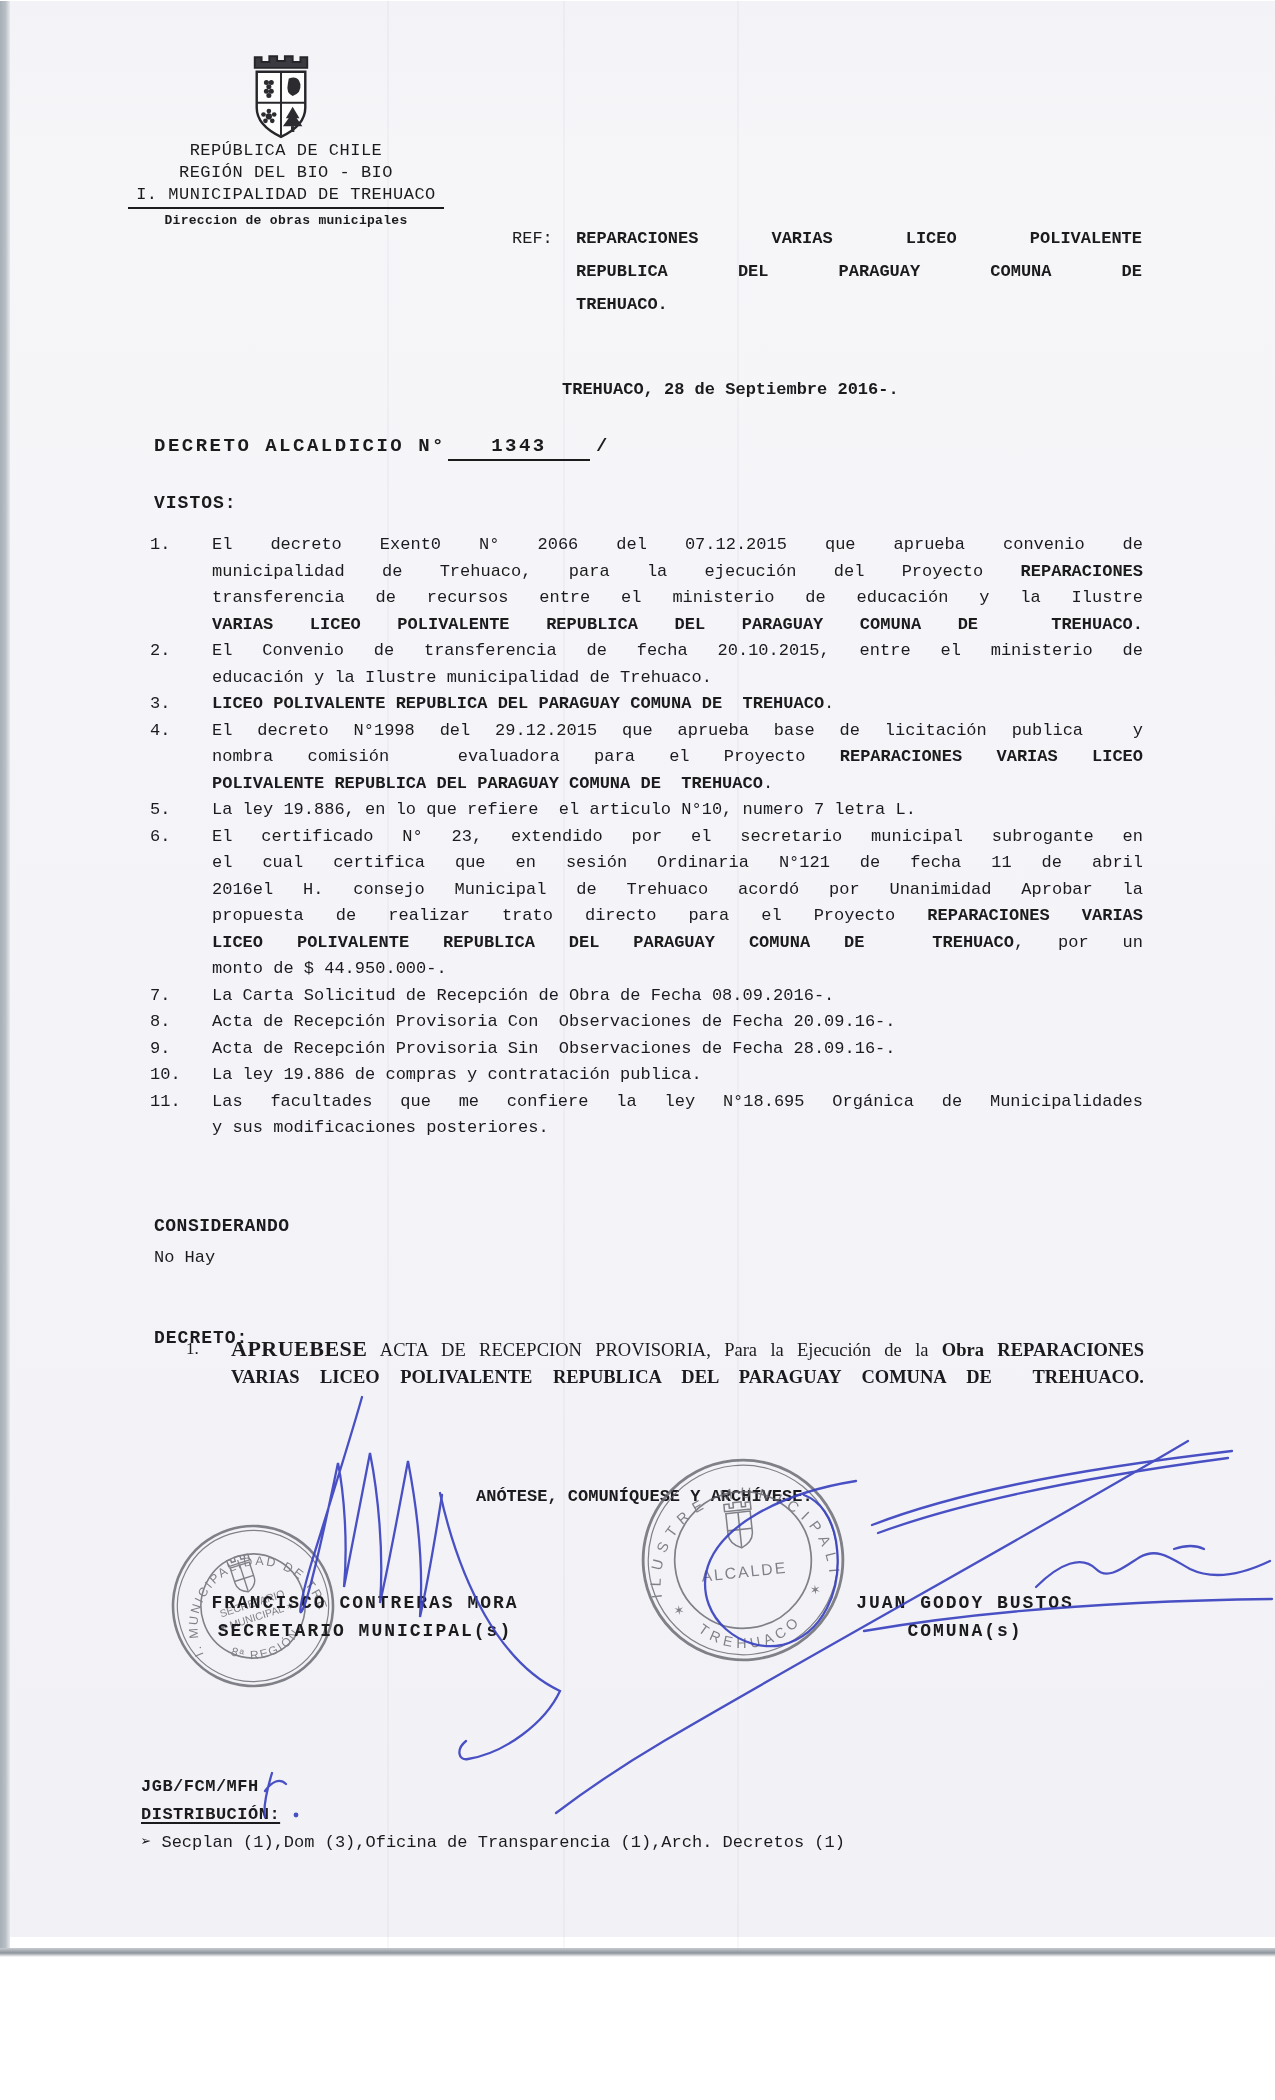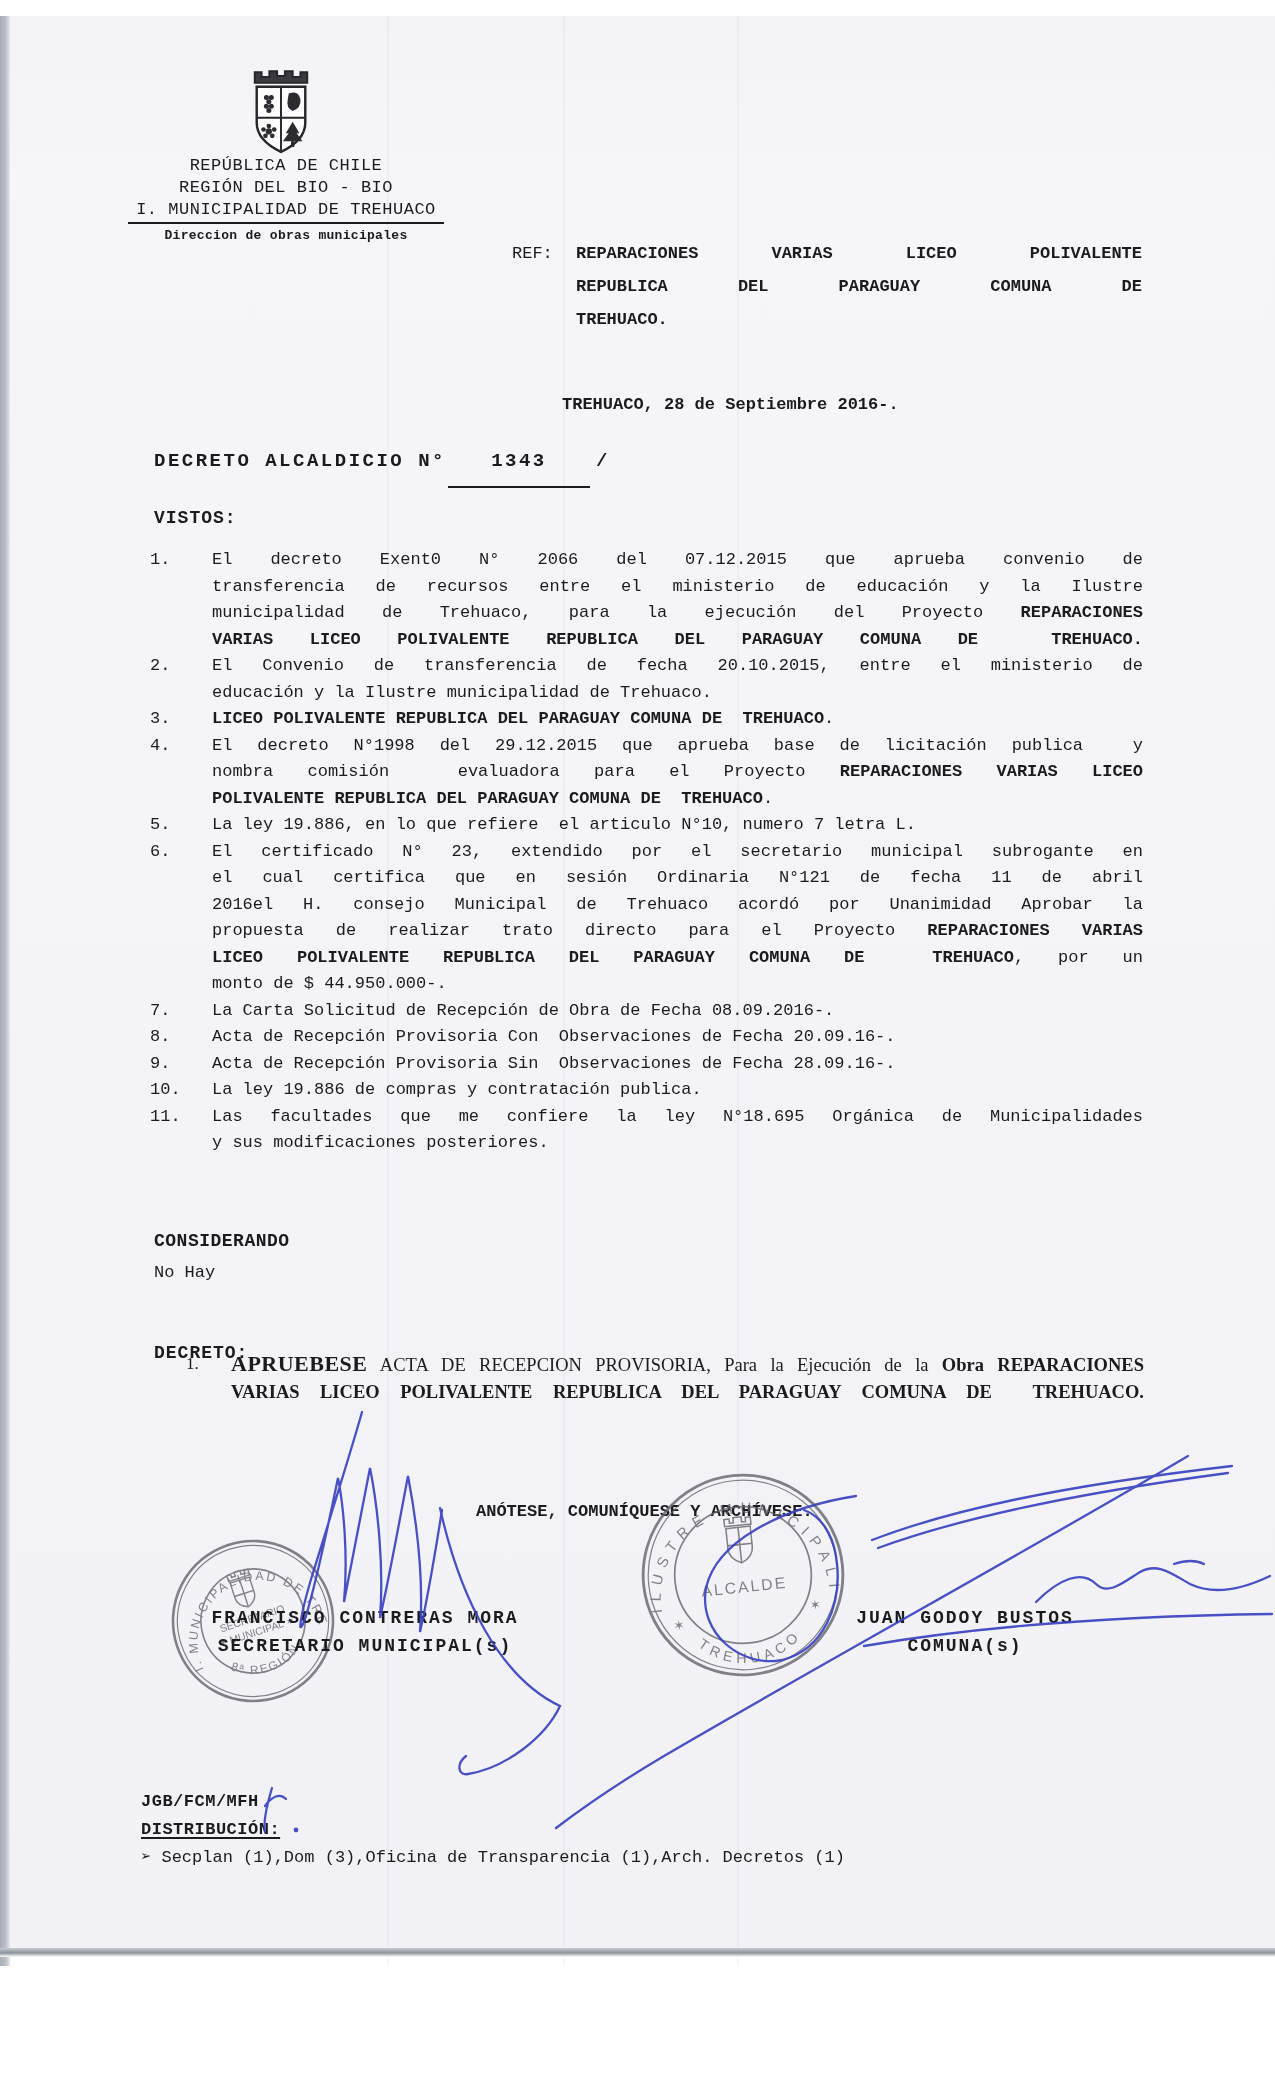--- a/index.html
+++ b/index.html
@@ -1,18 +1,18 @@
 <!DOCTYPE html>
 <html><head>
 <meta charset="utf-8">
 <style>
   html,body{margin:0;padding:0;}
   body{width:1275px;height:2100px;position:relative;background:#ffffff;overflow:hidden;
        font-family:"Liberation Mono","DejaVu Sans Mono",monospace;color:#1b1b1d;}
-  #page{position:absolute;left:0;top:16px;width:1275px;height:1936px;
+  #page{position:absolute;left:0;top:1px;width:1275px;height:1936px;
         background:linear-gradient(180deg,#f3f3f7 0%,#f6f6f9 8%,#f4f4f8 55%,#f2f2f6 100%);}
   #page-shadow{position:absolute;left:0;top:1948px;width:1275px;height:9px;
         background:linear-gradient(180deg,#c7cbd1 0%,#8e949c 55%,#ffffff 100%);}
   #left-strip{position:absolute;left:0;top:0;width:10px;height:1950px;
         background:linear-gradient(90deg,#a6aeb6 0%,#b9bfc6 55%,#e7e8ec 100%);}
   .streak{position:absolute;top:0;width:2px;height:1950px;background:rgba(40,40,80,0.035);}
   
   #arms{position:absolute;left:247px;top:50px;}
   #header-text{position:absolute;left:118px;top:139px;width:336px;text-align:center;
       font-size:17px;line-height:22px;letter-spacing:0.5px;}
@@ -22,21 +22,21 @@
   #ref-row{position:absolute;left:512px;top:221px;display:flex;}
   #ref-label{font-size:17px;width:64px;flex:none;line-height:33px;}
   #ref-lines{width:566px;font-weight:bold;font-size:17px;line-height:33px;}
   
   .vline{text-align:left;}
   .vline.just{text-align:justify;text-align-last:justify;}
   
   #dateline{position:absolute;left:562px;top:379px;font-weight:bold;font-size:17px;}
   #decree-line{position:absolute;left:154px;top:434px;font-weight:bold;font-size:19px;letter-spacing:2.5px;}
   .decree-num{display:inline-block;min-width:142px;text-align:center;border-bottom:2.5px solid #1b1b1d;
-      margin-left:2px;padding-bottom:14px;}
+      margin-left:2px;padding-bottom:2px;}
   .decree-slash{margin-left:6px;letter-spacing:0;}
   #vistos-label{position:absolute;left:154px;top:492px;font-weight:bold;font-size:18px;letter-spacing:1px;}
   
   #vistos-list{position:absolute;left:150px;top:531px;width:993px;font-size:17px;line-height:26.5px;}
   .vrow{display:flex;}
   .vnum{width:62px;flex:none;}
   .vbody{flex:1;min-width:0;}
   
   #considerando{position:absolute;left:154px;top:1210px;font-size:17px;line-height:31px;}
   #considerando .lbl{font-weight:bold;font-size:18px;letter-spacing:0.5px;}
@@ -121,22 +121,22 @@
     <span>DECRETO ALCALDICIO N°</span><span class="decree-num">1343</span><span class="decree-slash">/</span>
   </div>
 
   <div id="vistos-label">VISTOS:</div>
 
   <div id="vistos-list">
       <div class="vrow">
         <div class="vnum">1.</div>
         <div class="vbody">
           <div class="vline just"><span>El decreto Exent0 N° 2066 del 07.12.2015 que aprueba convenio de</span></div>
+          <div class="vline just"><span>municipalidad de Trehuaco, para la ejecución del Proyecto </span><b>REPARACIONES</b></div>
           <div class="vline just"><span>transferencia de recursos entre el ministerio de educación y la Ilustre</span></div>
-          <div class="vline just"><span>municipalidad de Trehuaco, para la ejecución del Proyecto </span><b>REPARACIONES</b></div>
           <div class="vline just"><b>VARIAS LICEO POLIVALENTE REPUBLICA DEL PARAGUAY COMUNA DE&nbsp; TREHUACO.</b></div>
         </div>
       </div>
       <div class="vrow">
         <div class="vnum">2.</div>
         <div class="vbody">
           <div class="vline just"><span>El Convenio de transferencia de fecha 20.10.2015, entre el ministerio de</span></div>
           <div class="vline"><span>educación y la Ilustre municipalidad de Trehuaco.</span></div>
         </div>
       </div>

